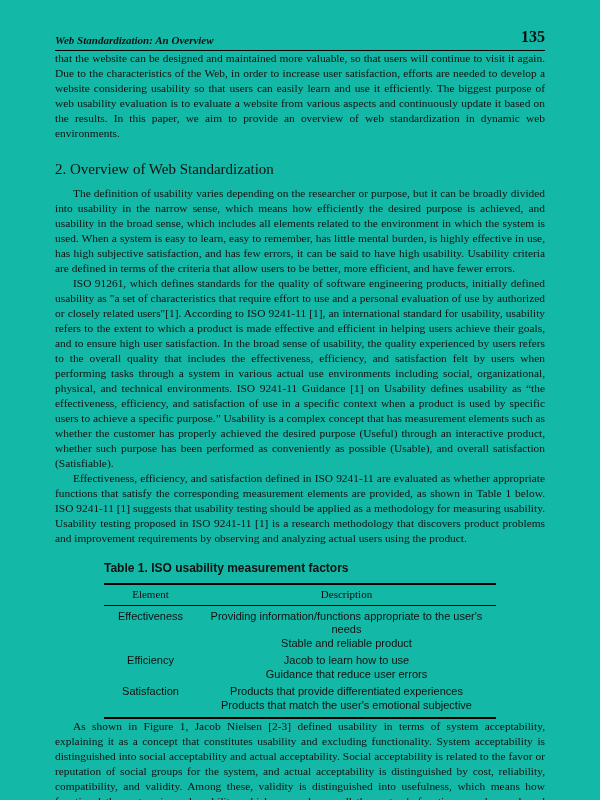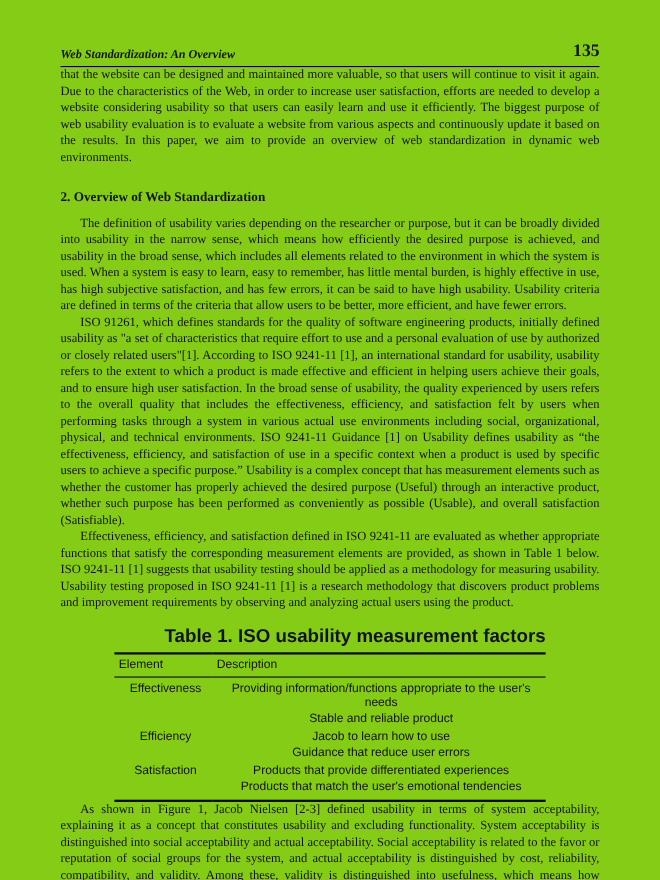--- a/index.html
+++ b/index.html
@@ -4,24 +4,24 @@
 <style>
   html, body {
     margin: 0;
     padding: 0;
     background: #ffffff;
   }
   .page {
     position: relative;
     width: 600px;
     height: 800px;
-    background: #84cc16;
+    background: #14b8a6;
     color: #111111;
     box-sizing: border-box;
-    padding: 38px 55px 0 55px;
+    padding: 28px 55px 0 55px;
     font-family: "Liberation Serif", serif;
     overflow: hidden;
   }
   .running-header {
     display: flex;
     justify-content: space-between;
     align-items: flex-end;
     border-bottom: 1.2px solid #000;
     padding-bottom: 4px;
   }
@@ -43,50 +43,51 @@
     margin: 0;
     text-indent: 18px;
   }
   p.no-indent {
     text-indent: 0;
   }
   .intro {
     margin-top: 27px;
   }
   h2.section-heading {
-    font-size: 12px;
-    font-weight: bold;
+    font-size: 15px;
+    font-weight: normal;
     margin: 21px 0 9px 0;
     text-align: left;
     text-indent: 0;
   }
   .table-block {
     width: 392px;
     margin: 15px auto 0 auto;
     font-family: "Liberation Sans", sans-serif;
   }
   .table-caption {
-    text-align: right;
-    font-size: 17px;
+    text-align: left;
+    font-size: 12px;
     font-weight: bold;
     margin-bottom: 7px;
   }
   table.factors {
     width: 100%;
     border-collapse: collapse;
     border-top: 2px solid #000;
     border-bottom: 2px solid #000;
     font-size: 11px;
     line-height: 13.5px;
   }
   table.factors th {
     font-weight: normal;
-    text-align: left;
+    text-align: center;
     border-bottom: 1.2px solid #000;
     padding: 3px 0 3px 4px;
+    font-family: Liberation Serif, serif;
   }
   table.factors td {
     vertical-align: top;
     text-align: center;
     padding: 2px 0 2px 4px;
   }
   table.factors .col-element {
     width: 85px;
   }
   table.factors tr.first-row td {
@@ -140,21 +141,21 @@
             <td class="col-element">Efficiency</td>
             <td>
               <div>Jacob to learn how to use</div>
               <div>Guidance that reduce user errors</div>
             </td>
           </tr>
           <tr class="last-row">
             <td class="col-element">Satisfaction</td>
             <td>
               <div>Products that provide differentiated experiences</div>
-              <div>Products that match the user's emotional tendencies</div>
+              <div>Products that match the user's emotional subjective</div>
             </td>
           </tr>
         </tbody>
       </table>
     </div>
 
     <p class="para closing">As shown in Figure 1, Jacob Nielsen [2-3] defined usability in terms of system acceptability, explaining it as a concept that constitutes usability and excluding functionality. System acceptability is distinguished into social acceptability and actual acceptability. Social acceptability is related to the favor or reputation of social groups for the system, and actual acceptability is distinguished by cost, reliability, compatibility, and validity. Among these, validity is distinguished into usefulness, which means how functional the system is, and usability, which means how well the system's functions can be used, and usability can be evaluated by actual users.</p>
 
   </div>
 

